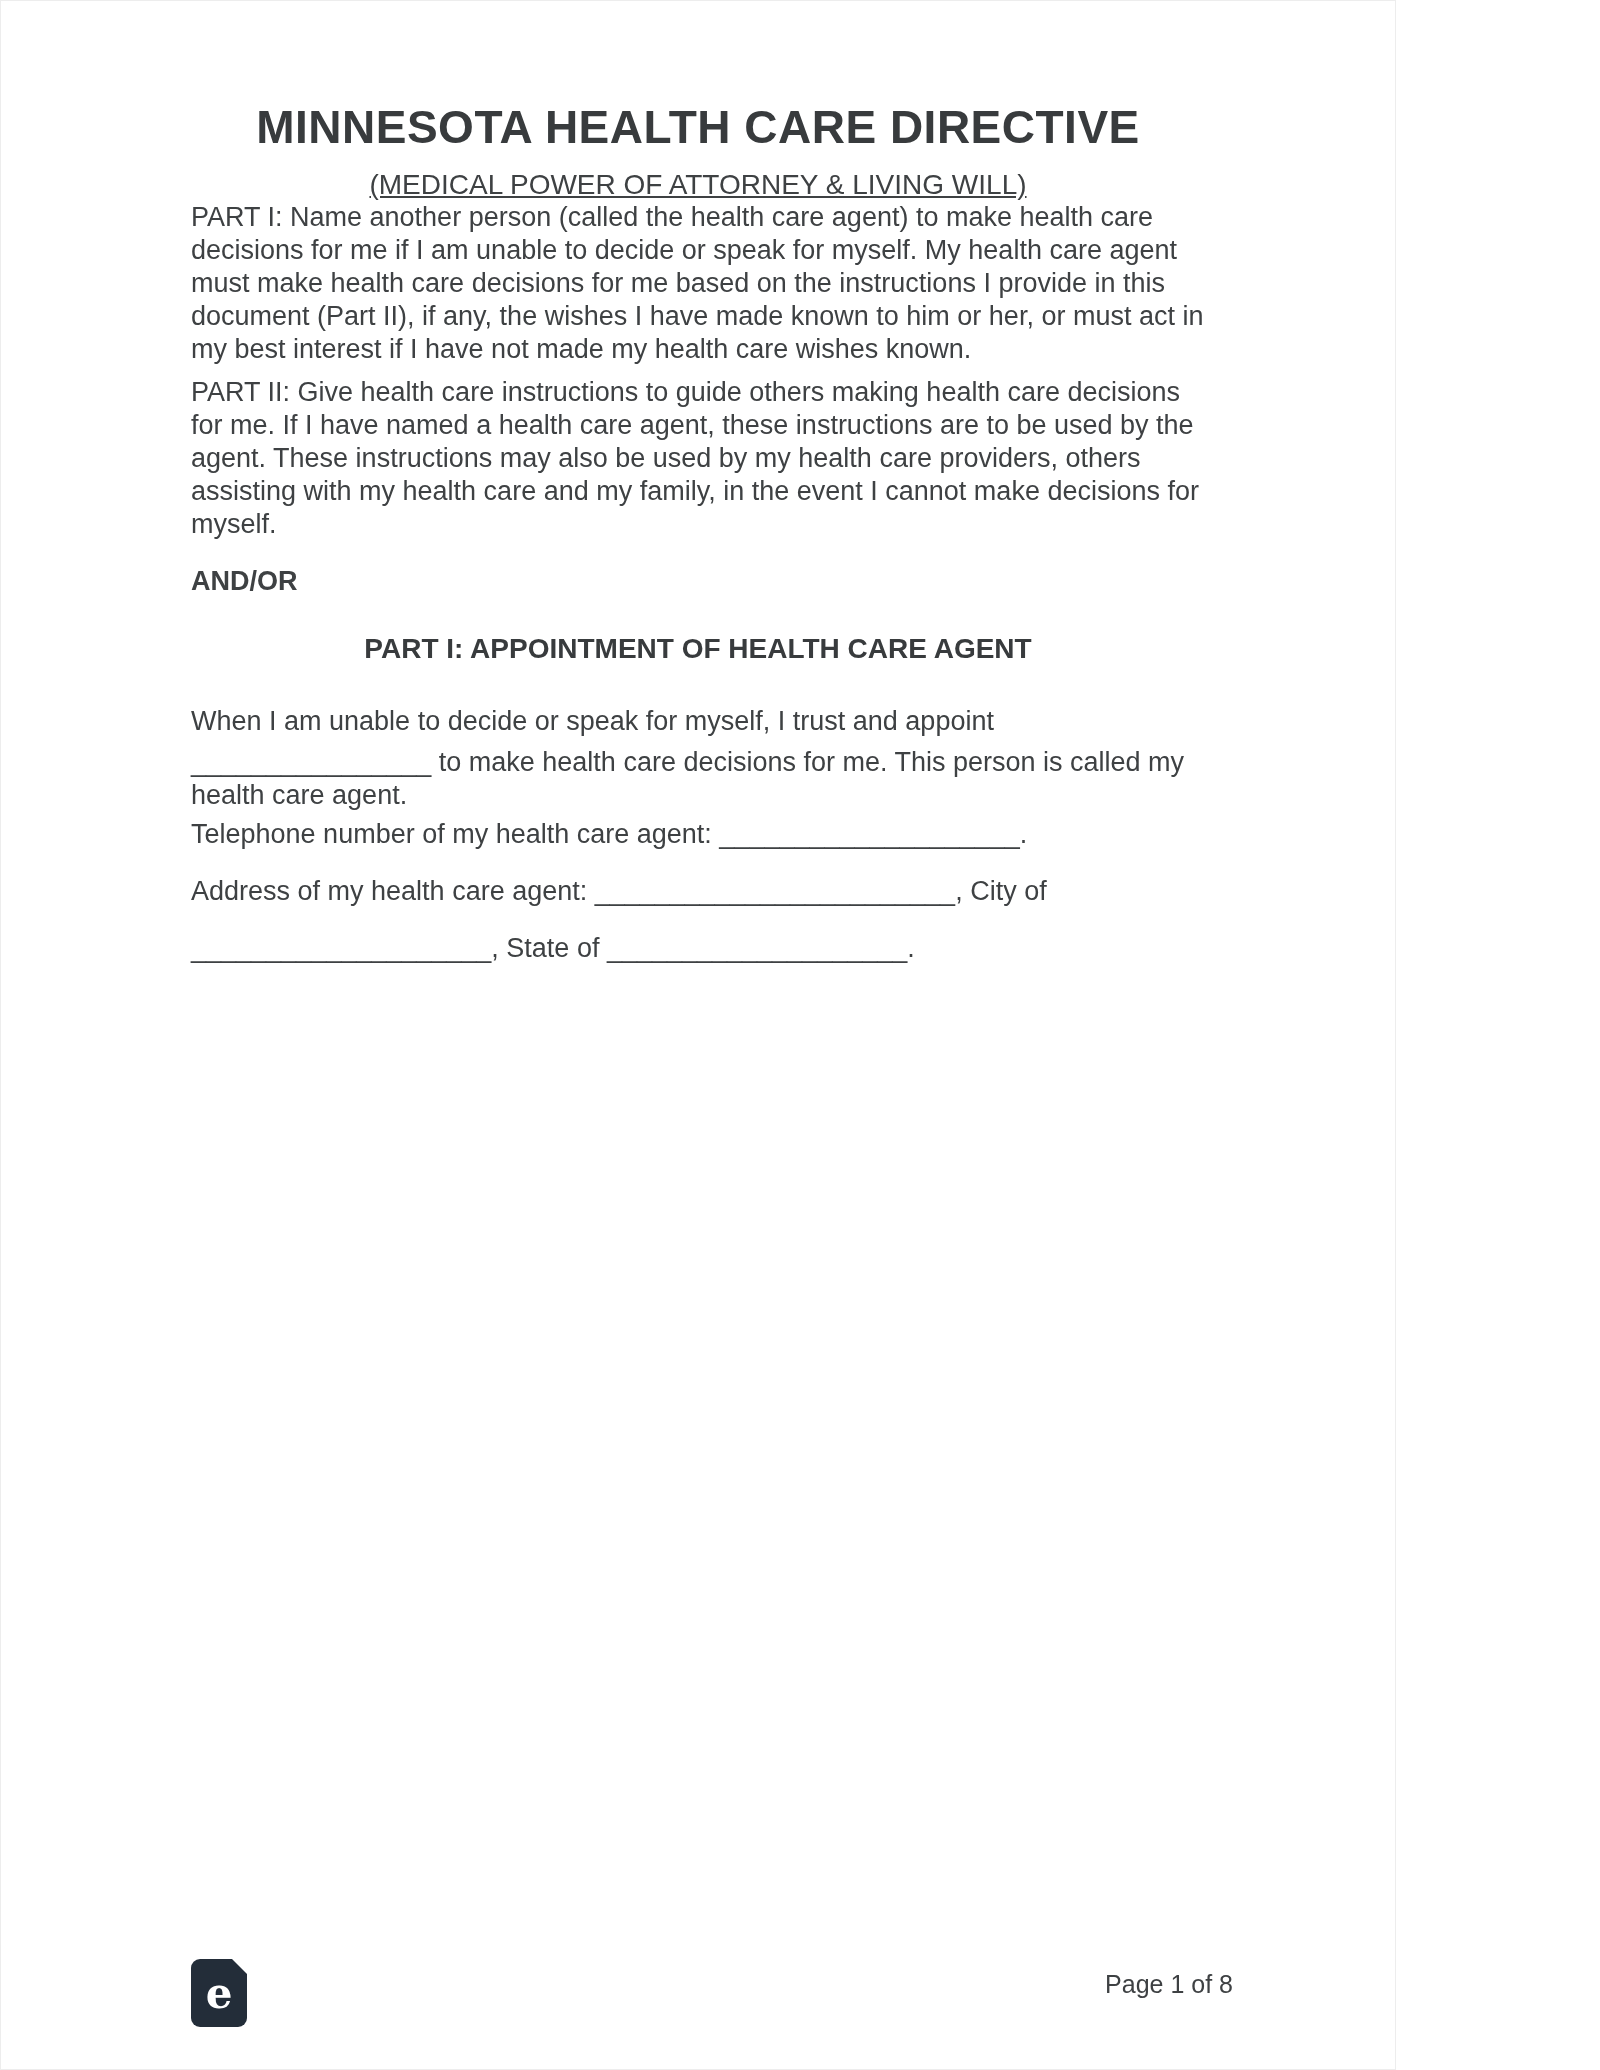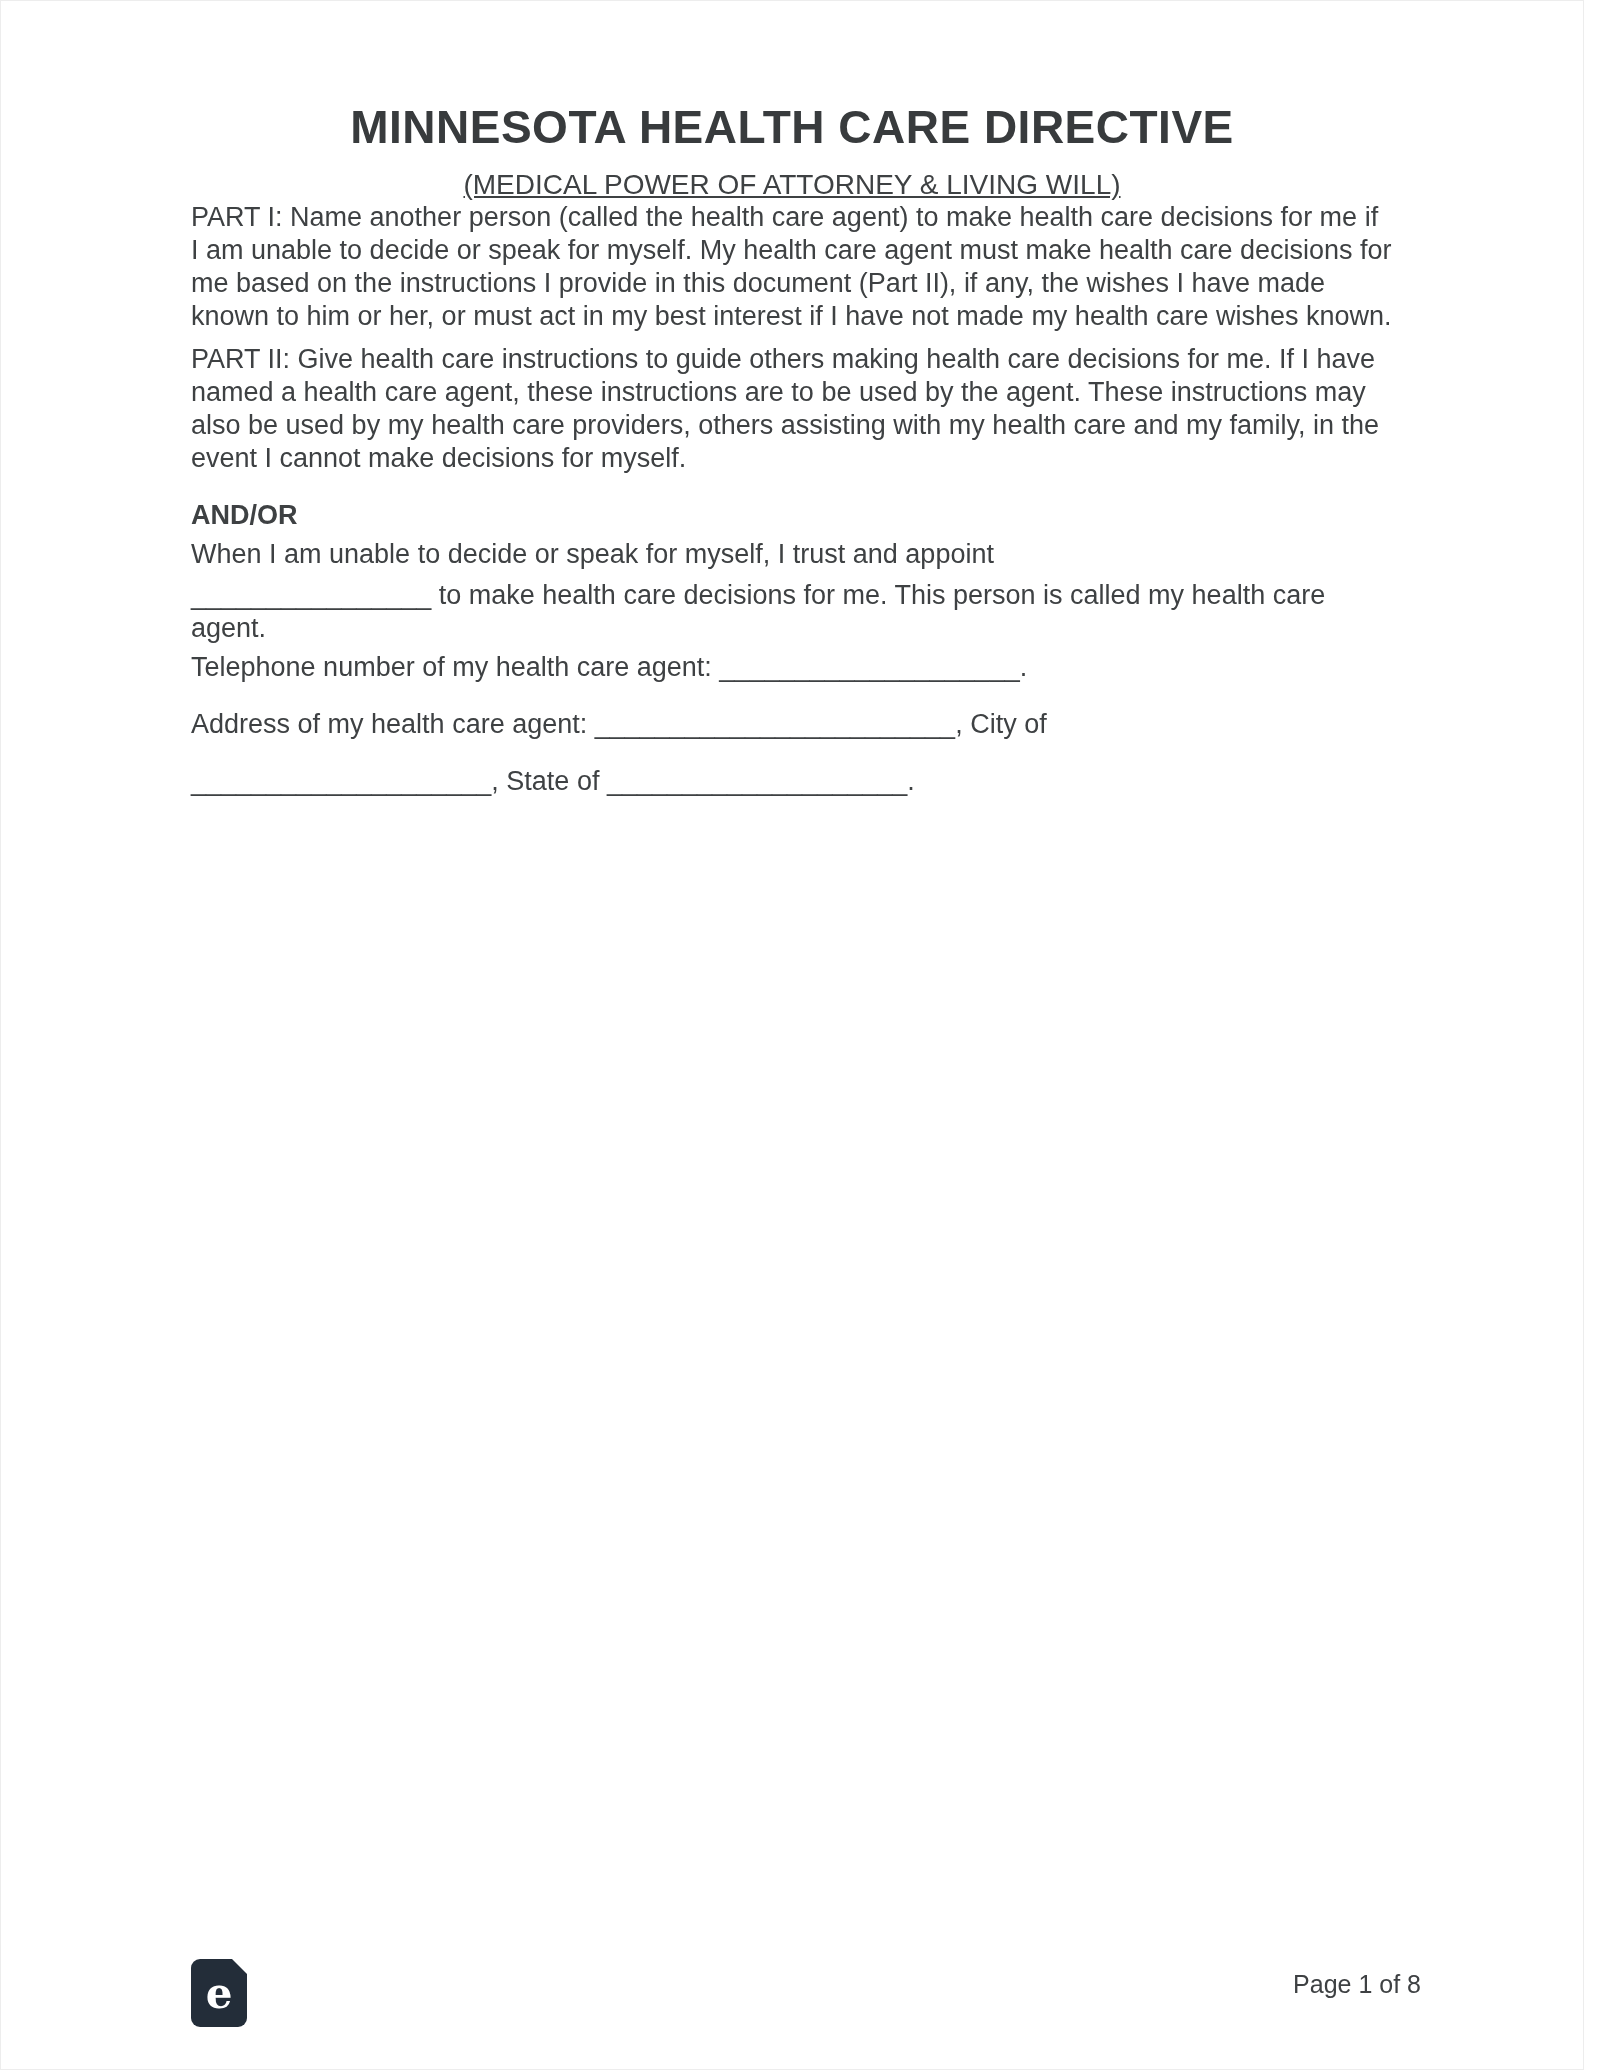--- a/index.html
+++ b/index.html
@@ -2,21 +2,21 @@
 <html><head>
 <meta charset="utf-8">
 <style>
   html, body {
     margin: 0;
     padding: 0;
     background: #ffffff;
   }
   .page {
     position: relative;
-    width: 1584px;
+    width: 1396px;
     height: 2070px;
     background: #ffffff;
     box-sizing: border-box;
     border: 1px solid #ededed;
     font-family: "Liberation Sans", sans-serif;
     color: #3e4143;
     overflow: hidden;
   }
   .content {
     padding: 100px 190px 0 190px;
@@ -106,20 +106,21 @@
     <h1 class="title">MINNESOTA HEALTH CARE DIRECTIVE</h1>
     <div class="subtitle">(MEDICAL POWER OF ATTORNEY &amp; LIVING WILL)</div>
 
 
     <p class="body mb10">PART I: Name another person (called the health care agent) to make health care decisions for me if I am unable to decide or speak for myself. My health care agent must make health care decisions for me based on the instructions I provide in this document (Part II), if any, the wishes I have made known to him or her, or must act in my best interest if I have not made my health care wishes known.</p>
 
     <p class="body">PART II: Give health care instructions to guide others making health care decisions for me. If I have named a health care agent, these instructions are to be used by the agent. These instructions may also be used by my health care providers, others assisting with my health care and my family, in the event I cannot make decisions for myself.</p>
 
     <p class="body bold mb6">AND/OR</p>
 
+    <h2 class="section-heading">PART I: APPOINTMENT OF HEALTH CARE AGENT</h2>
 
 
 
     <p class="body mb8">When I am unable to decide or speak for myself, I trust and appoint</p>
 
     <p class="body mb6"><span class="blank">________________</span><span> to make health care decisions for me. This person is called my health care agent.</span></p>
 
 
     <p class="body"><span>Telephone number of my health care agent: </span><span class="blank">____________________</span><span>.</span></p>
 

